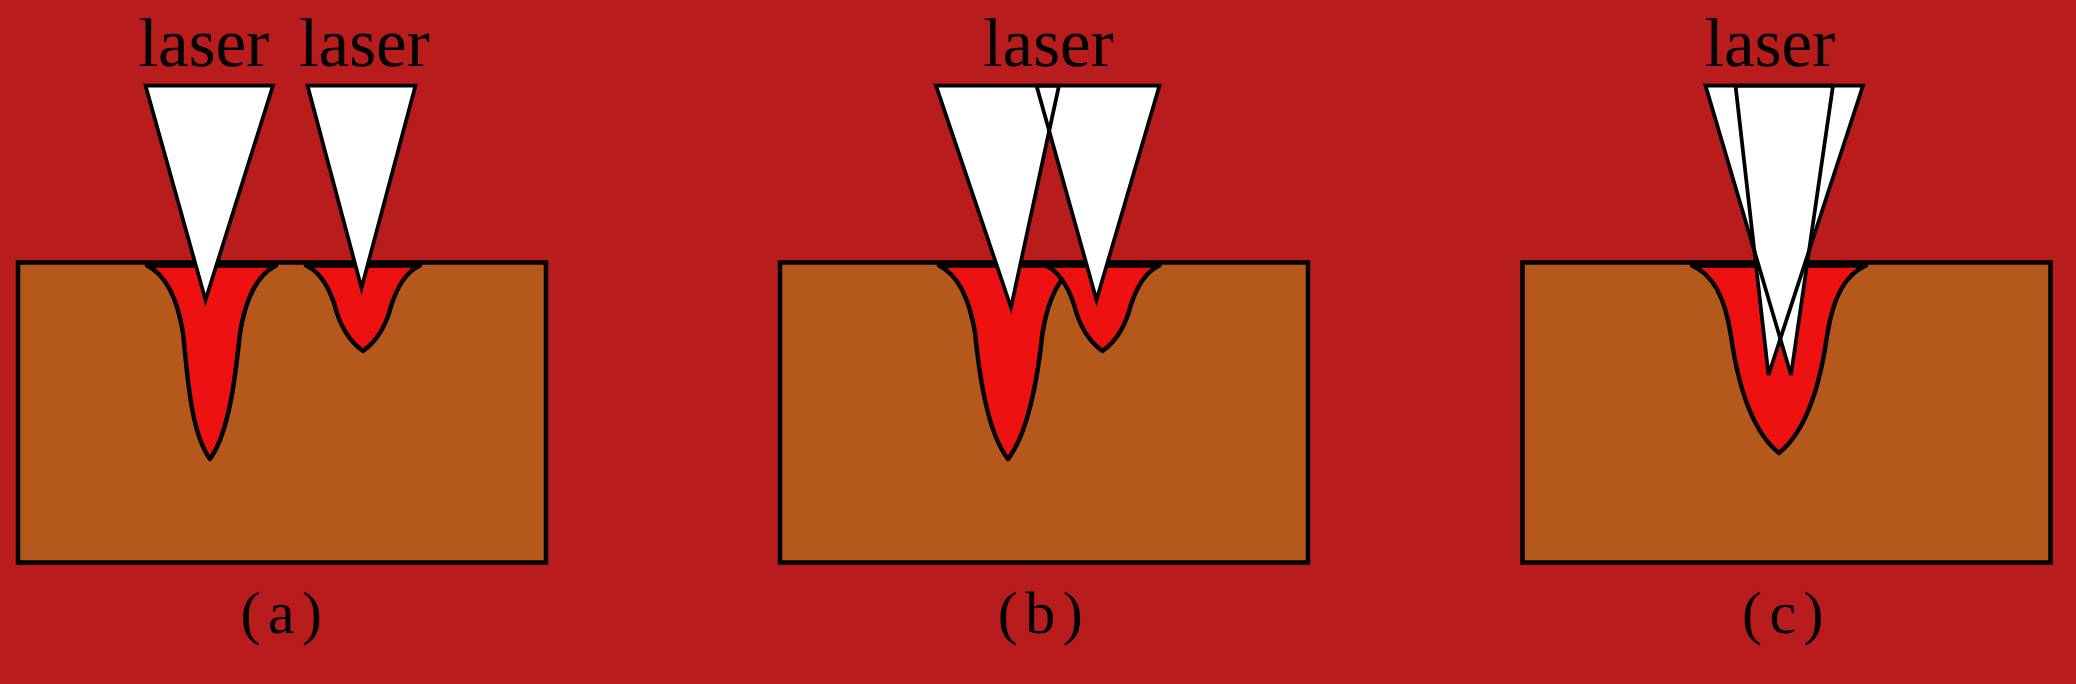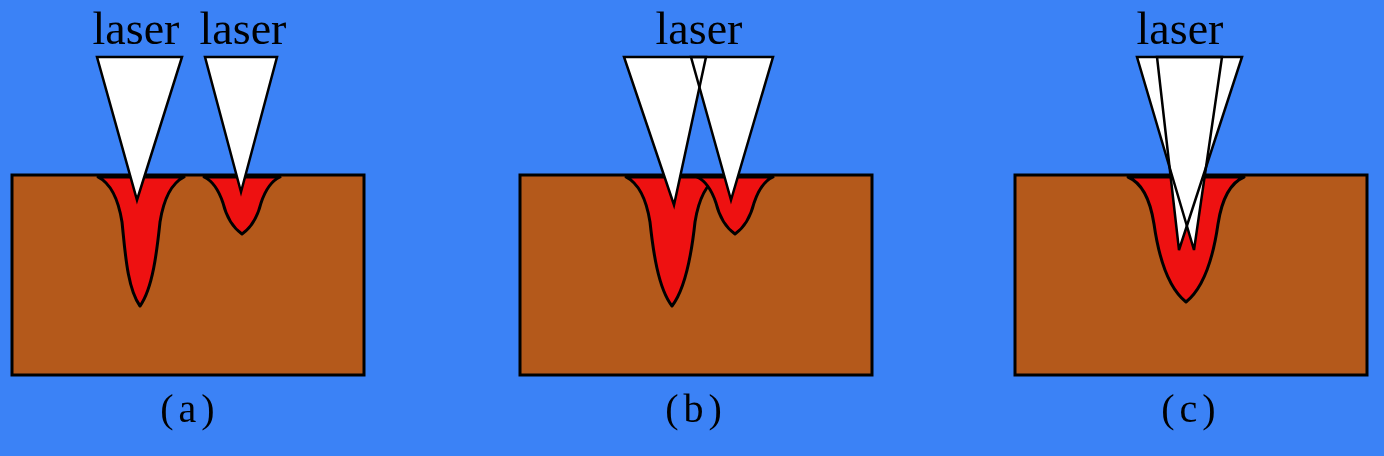--- a/index.html
+++ b/index.html
@@ -4,21 +4,21 @@
 <style>
   html, body {
     margin: 0;
     padding: 0;
     background: #ffffff;
   }
   .figure {
     position: relative;
     width: 1384px;
     height: 456px;
-    background: #3b82f6;
+    background: #b91c1c;
     display: flex;
     overflow: hidden;
   }
   svg.panel { display: block; height: 456px; }
 
   .substrate {
     stroke: #000000;
     stroke-width: 3;
   }
   .pool {

